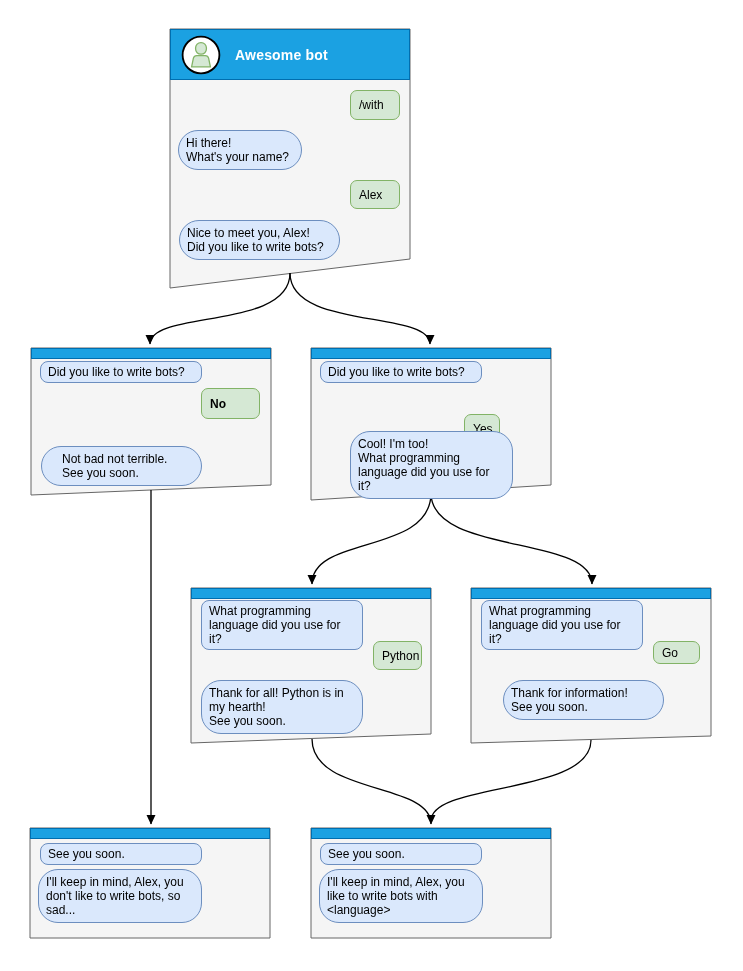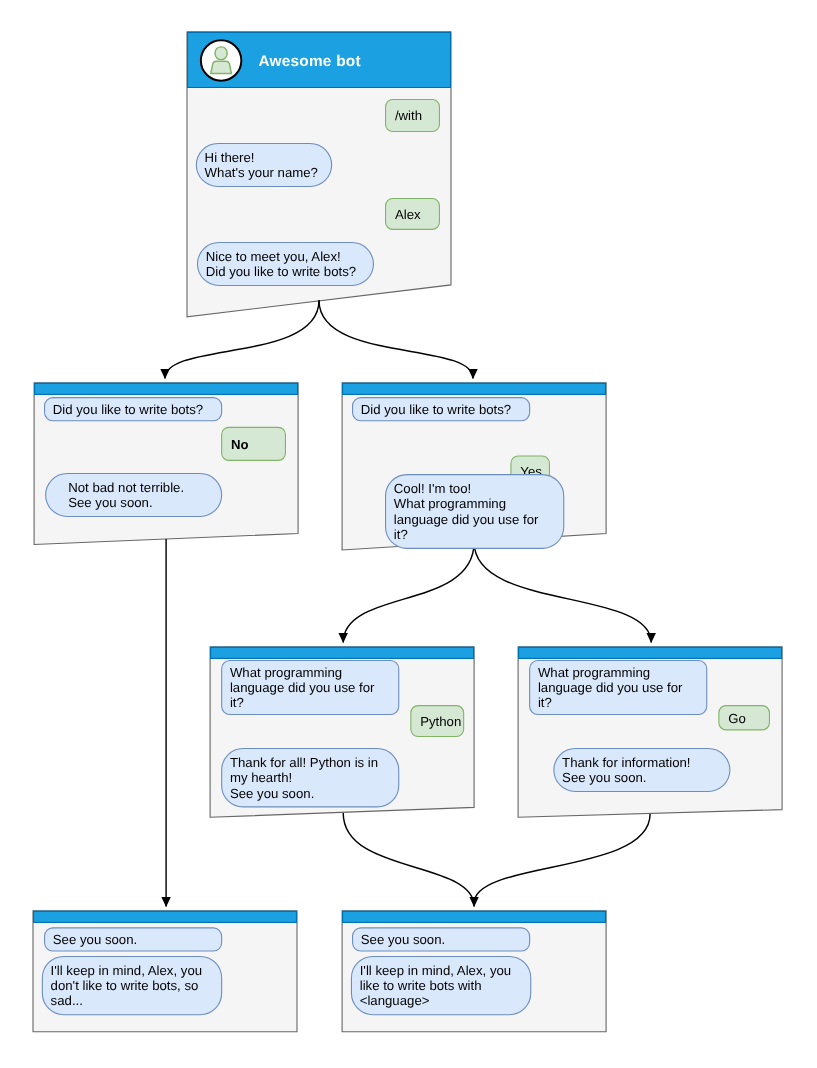--- a/index.html
+++ b/index.html
@@ -79,21 +79,21 @@
 
   <div class="bubble user" style="left:350px; top:90px;  width:50px; height:30px;">/with</div>
   <div class="bubble bot" style="left:178px; top:130px; width:124px;">Hi there!
 What's your name?</div>
   <div class="bubble user" style="left:350px; top:180px; width:50px; height:29px;">Alex</div>
   <div class="bubble bot" style="left:179px; top:220px; width:161px;">Nice to meet you, Alex!
 Did you like to write bots?</div>
 
   <div class="bubble bot q" style="left:40px;  top:361px; width:162px;">Did you like to write bots?</div>
   <div class="bubble user" style="left:201px; top:388px; width:59px; height:31px;font-weight:bold;">No</div>
-  <div class="bubble bot" style="left:41px;  top:430px; width:161px;padding-left:20px;">Not bad not terrible.
+  <div class="bubble bot" style="left:41px;  top:446px; width:161px;padding-left:20px;">Not bad not terrible.
 See you soon.</div>
 
   <div class="bubble bot q" style="left:320px; top:361px; width:162px;">Did you like to write bots?</div>
   <div class="bubble user" style="left:464px; top:390px; width:36px; height:30px;margin-top:24px;">Yes</div>
   <div class="bubble bot" style="left:318px; top:431px; width:163px;margin-left:32px;">Cool! I'm too!
 What programming
 language did you use for it?</div>
 
   <div class="bubble bot q" style="left:201px; top:600px; width:162px;">What programming
 language did you use for it?</div>

